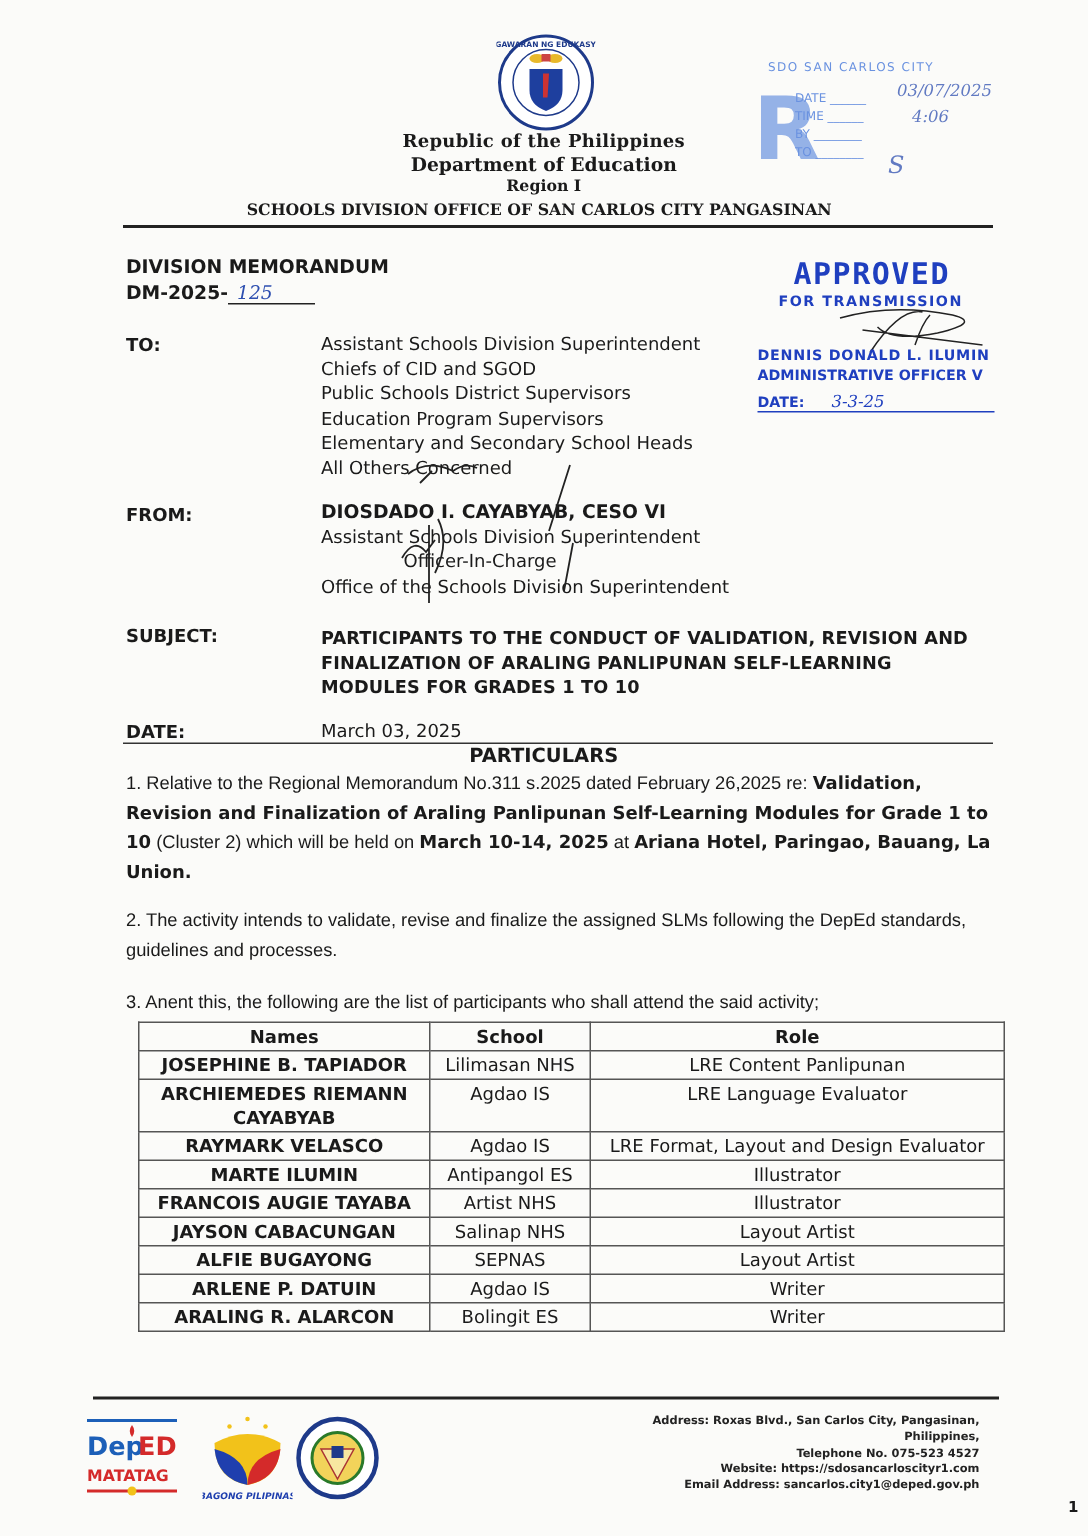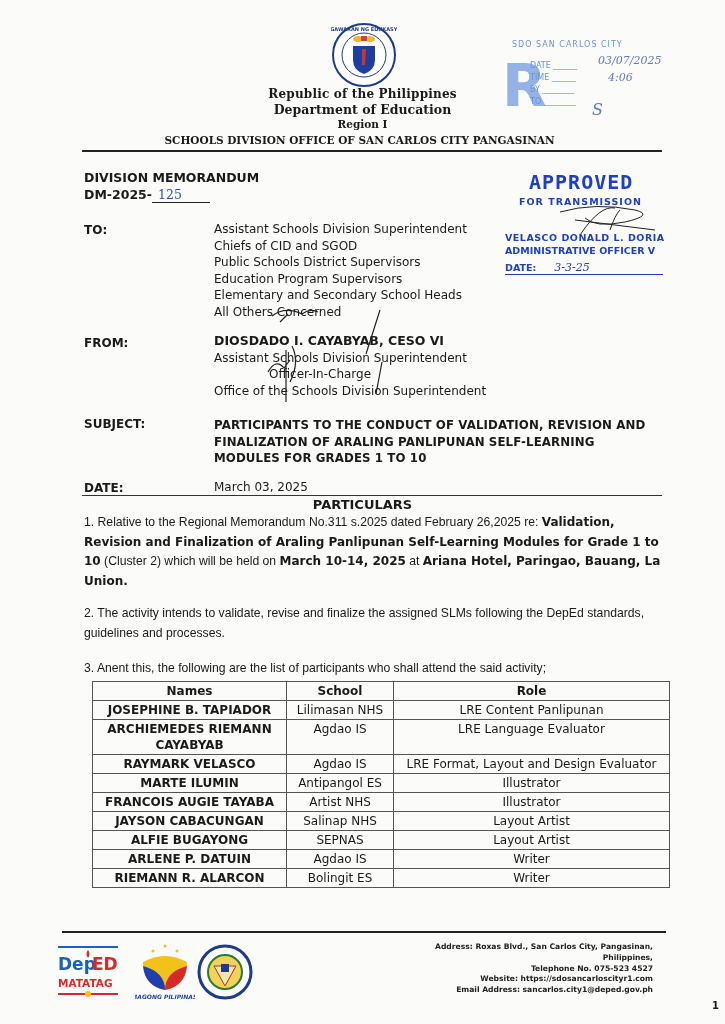--- a/index.html
+++ b/index.html
@@ -22,21 +22,21 @@
   .rec-hand { position:absolute; font-family:"DejaVu Serif", serif; font-style:italic; font-size:11px; color:#2e4fb0; }
   .ap-title { position:absolute; left:24px; top:0; font-size:20px; font-weight:bold; letter-spacing:1px; font-family:"DejaVu Sans Mono", monospace; }
   .ap-sub { position:absolute; left:14px; top:26px; font-size:9.5px; font-weight:bold; letter-spacing:1px; }
   .ap-name { position:absolute; left:0px; top:62px; font-size:9.5px; font-weight:bold; letter-spacing:0.5px; white-space:nowrap; }
   .ap-pos { position:absolute; left:0px; top:75px; font-size:9.5px; font-weight:bold; white-space:nowrap; }
   .ap-date { position:absolute; left:0px; top:91px; font-size:9.5px; font-weight:bold; width:158px; border-bottom:1.5px solid #1f3fbf; white-space:nowrap; }
   .ap-date span { font-family:"DejaVu Serif", serif; font-style:italic; font-weight:normal; margin-left:18px; font-size:11px; }
   
   .memo-title { left:84px; top:170px; font-size:12.5px; font-weight:bold; }
   .memo-no { left:84px; top:187px; font-size:12.5px; font-weight:bold; }
-  .memo-no .num { display:inline-block; width:52px; border-bottom:1px solid #222; color:#2e4fb0; font-weight:normal; font-family:"DejaVu Serif", serif; padding-left:6px; }
+  .memo-no .num { display:inline-block; width:52px; border-bottom:1px solid #222; color:#2e4fb0; font-weight:normal; font-style:italic; font-family:"DejaVu Serif", serif; padding-left:6px; }
   
   .lbl { left:84px; font-size:12px;font-weight:bold; }
   .val { left:214px; font-size:12px; line-height:16.5px; }
   .bold { font-weight:bold; }
   .subj { left:214px; top:417px; width:442px; font-size:11.8px; font-weight:bold; line-height:16.5px; letter-spacing:0.1px; }
   .date-rule { left:82px; top:495px; width:580px; height:1px; background:#333; }
   .particulars { left:0; width:725px; top:497px; text-align:center; font-size:13px; font-weight:bold; }
   .para { left:84px; width:580px; font-size:12.2px; line-height:19.5px; font-family:"Liberation Sans Narrow","Liberation Sans", sans-serif; }
   .para b { font-family:"DejaVu Sans", sans-serif; font-size:12px; }
   
@@ -89,21 +89,21 @@
 
 <div class="abs memo-title">DIVISION MEMORANDUM</div>
 <div class="abs memo-no"><span>DM-2025-</span><span class="num">125</span></div>
 
 <div class="abs stamp-approved">
   <div class="ap-title">APPROVED</div>
   <div class="ap-sub">FOR TRANSMISSION</div>
   <svg class="sig" style="left:50px;top:30px;" width="110" height="40">
     <path d="M5 12 Q40 2 80 10 Q100 15 70 22 Q40 28 30 18 M25 35 Q45 5 60 8 M55 30 Q60 15 65 10 M20 20 L100 30" stroke="#222" stroke-width="1" fill="none"></path>
   </svg>
-  <div class="ap-name">VELASCO DONALD L. DORIA</div>
+  <div class="ap-name">DENNIS DONALD L. ILUMIN</div>
   <div class="ap-pos">ADMINISTRATIVE OFFICER V</div>
   <div class="ap-date"><span style="margin:0;font-family:'DejaVu Sans',sans-serif;font-style:normal;font-weight:bold;font-size:9.5px;">DATE:</span><span>3-3-25</span></div>
 </div>
 
 <div class="abs lbl" style="top:223px;">TO:</div>
 <div class="abs val" style="top:221px;">
   <div>Assistant Schools Division Superintendent</div>
   <div>Chiefs of CID and SGOD</div>
   <div>Public Schools District Supervisors</div>
   <div>Education Program Supervisors</div>
@@ -177,21 +177,21 @@
         <td class="nm">ALFIE BUGAYONG</td>
         <td class="sc">SEPNAS</td>
         <td>Layout Artist</td>
       </tr>
     <tr>
         <td class="nm">ARLENE P. DATUIN</td>
         <td class="sc">Agdao IS</td>
         <td>Writer</td>
       </tr>
     <tr>
-        <td class="nm">RIEMANN R. ALARCON</td>
+        <td class="nm">ARALING R. ALARCON</td>
         <td class="sc">Bolingit ES</td>
         <td>Writer</td>
       </tr>
   </tbody>
 </table>
 
 <div class="abs rule-bot"></div>
 
 <svg class="abs logo-deped" viewBox="0 0 62 58">
   <rect x="0" y="2" width="60" height="2" fill="#1c5fb8"></rect>

